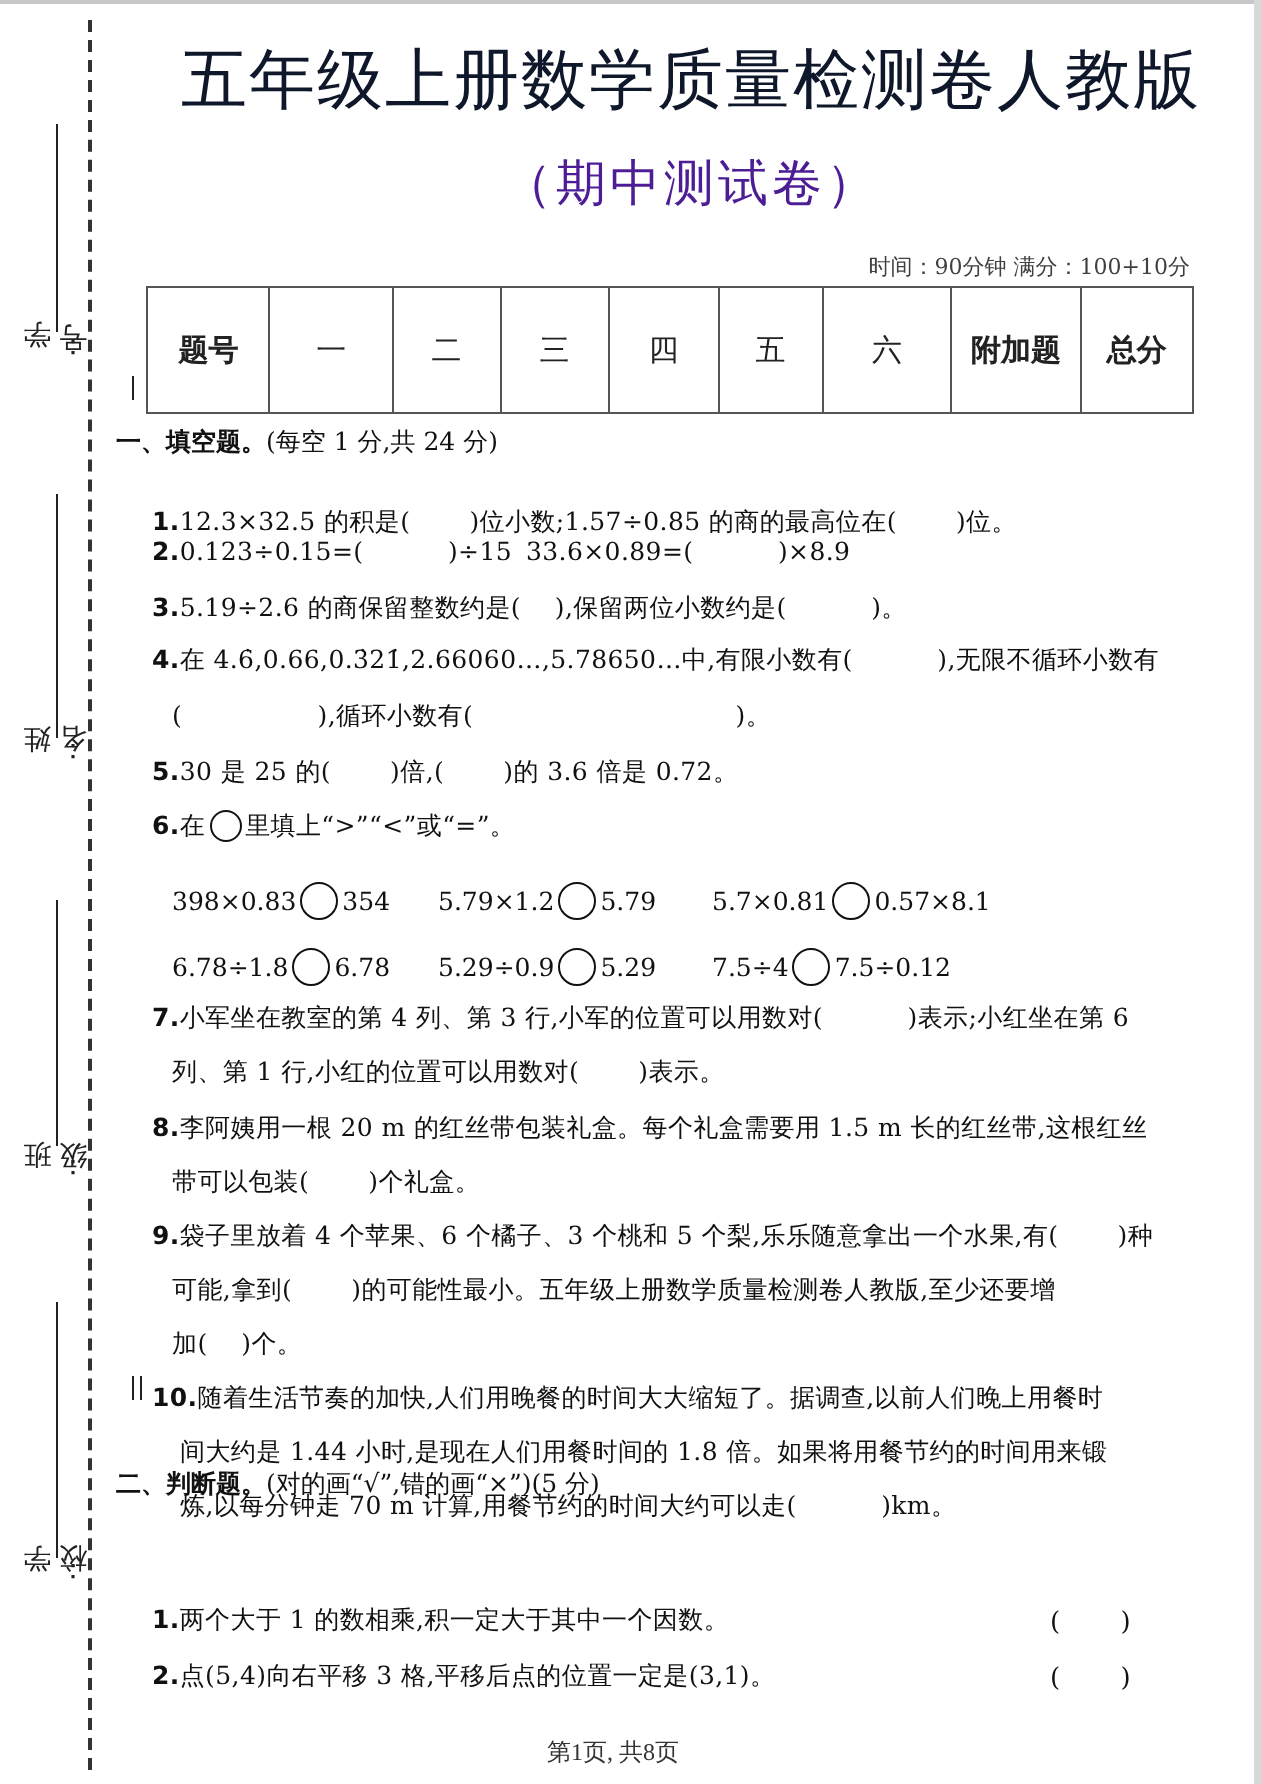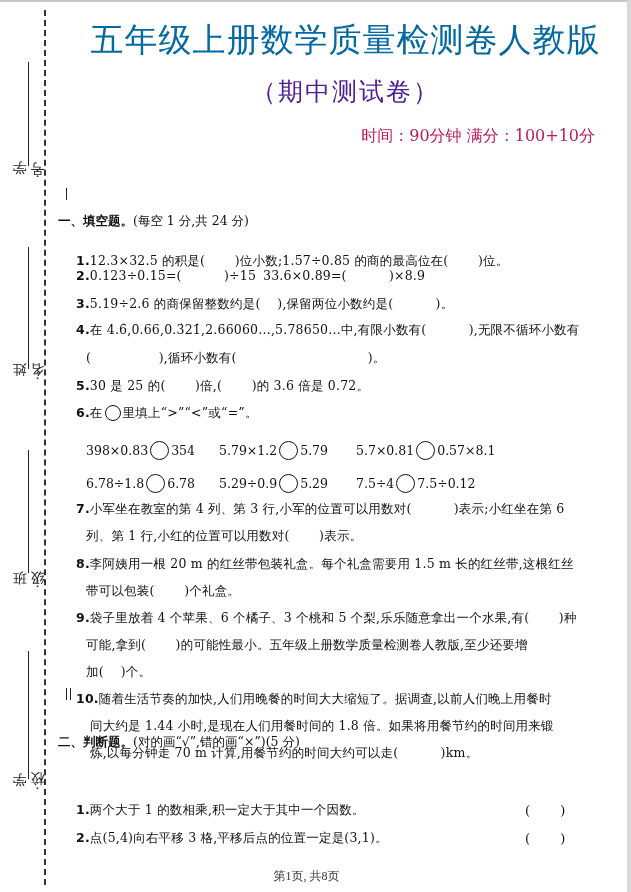--- a/index.html
+++ b/index.html
@@ -22,29 +22,29 @@
     writing-mode: vertical-rl; transform: rotate(180deg);
     font-family: "DejaVu Sans", sans-serif; font-size: 14px; color: #222;
     letter-spacing: 1px;
   }
   .margin-line { position: absolute; left: 28px; width: 1px; background: #222; }
   .tick { position: absolute; left: 66px; width: 1px; height: 12px; background: #222; }
 
   
   .title {
     position: absolute; left: 60px; top: 18px; width: 571px; text-align: center;
-    font-family: Liberation Sans, sans-serif; font-size: 33px; letter-spacing: 1px; color: #0369a1;
+    font-family: Liberation Sans, sans-serif; font-size: 33px; letter-spacing: 1px; color: #0f172a;
   }
   .subtitle {
     position: absolute; left: 60px; top: 75px; width: 571px; text-align: center;
     font-family: Liberation Serif, serif; font-size: 25px; letter-spacing: 2px; color: #4c1d95;
   }
   .meta {
     position: absolute; right: 36px; top: 126px;
-    font-family: "DejaVu Serif", serif; font-size: 16px; color: #be185d; margin-left: 16px;
+    font-family: "DejaVu Serif", serif; font-size: 11px; color: #404040; margin-left: 16px;
   }
 
   
   table.score {
     position: absolute; left: 73px; top: 143px; width: 524px; height: 64px;
     border-collapse: collapse; font-family: "DejaVu Sans", sans-serif;
   }
   table.score td {
     border: 1px solid #555; text-align: center; font-size: 15px; font-weight: bold; color: #222;
     height: 31px; padding: 0;
@@ -111,20 +111,31 @@
       <col style="width:58px">
       <col style="width:51px">
       <col style="width:51px">
     <col style="width:52px">
       <col style="width:49px">
       <col style="width:61px">
       <col style="width:61px">
       <col style="width:53px">
   </colgroup>
   <tbody>
+      <tr>
+    <td>题号</td>
+    <td class="light">一</td>
+    <td class="light">二</td>
+    <td class="light">三</td>
+    <td class="light">四</td>
+    <td class="light">五</td>
+    <td class="light">六</td>
+    <td>附加题</td>
+    <td>总分</td>
+  </tr>
 </tbody>
   </table>
 
 <div class="section-title" style="top:213px;">
   <span>一、填空题。</span><span class="note">(每空 1 分,共 24 分)</span>
 </div>
 
 <div class="line" style="left:76px;top:240px;margin-top:13px;">
   <b class="num">1.</b><span>12.3×32.5 的积是(　　 )位小数;1.57÷0.85 的商的最高位在(　　 )位。</span>
 </div>

